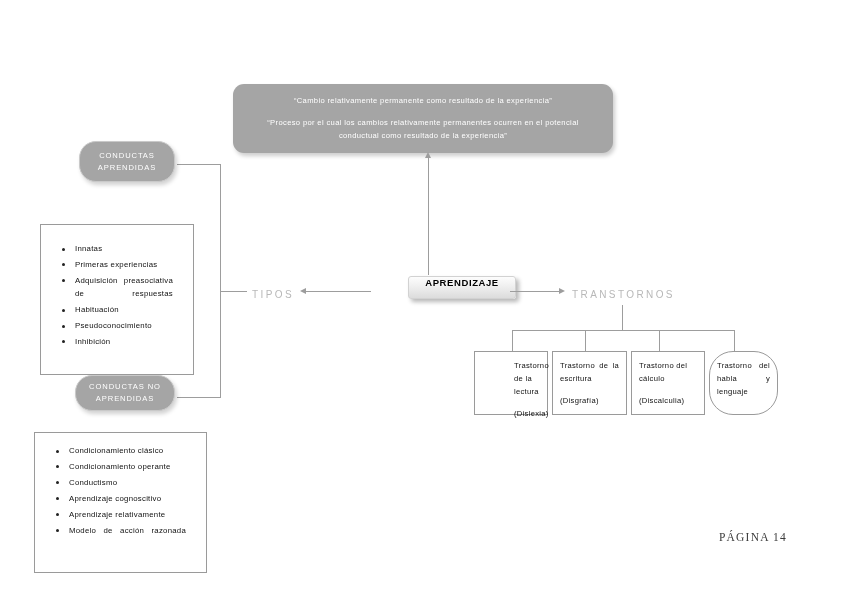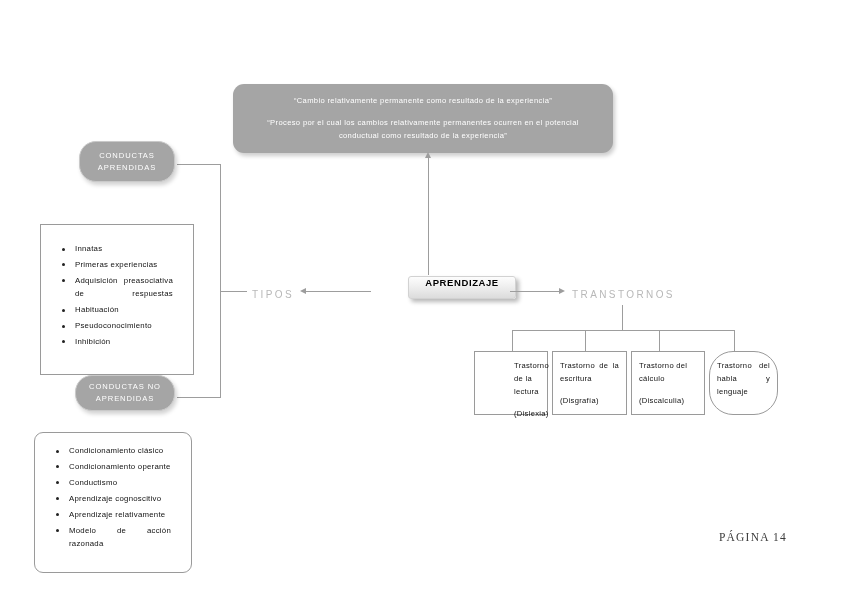--- a/index.html
+++ b/index.html
@@ -73,21 +73,21 @@
   
   .list-box{
     position:absolute;
     border:1px solid #9a9a9a;
     background:#ffffff;
     box-sizing:border-box;
     font-size:7.8px;
     color:#111111;
   }
   #list-innatas{left:40px;top:196px;width:154px;height:151px;padding:17px 10px 10px 2px;margin-top:28px;}
-  #list-condicionamiento{left:34px;top:432px;width:158px;height:141px;padding:11px 10px 10px 2px;border-radius:9px;}
+  #list-condicionamiento{left:34px;top:432px;width:173px;height:141px;padding:11px 10px 10px 2px;}
   .list-box ul{margin:0;padding:0 6px 0 32px;list-style:none;}
   .list-box li{
     position:relative;
     line-height:1.72;
     margin-bottom:2.5px;
     letter-spacing:.25px;
   }
   .list-box li:before{
     content:"";
     position:absolute;left:-13px;top:5.5px;

